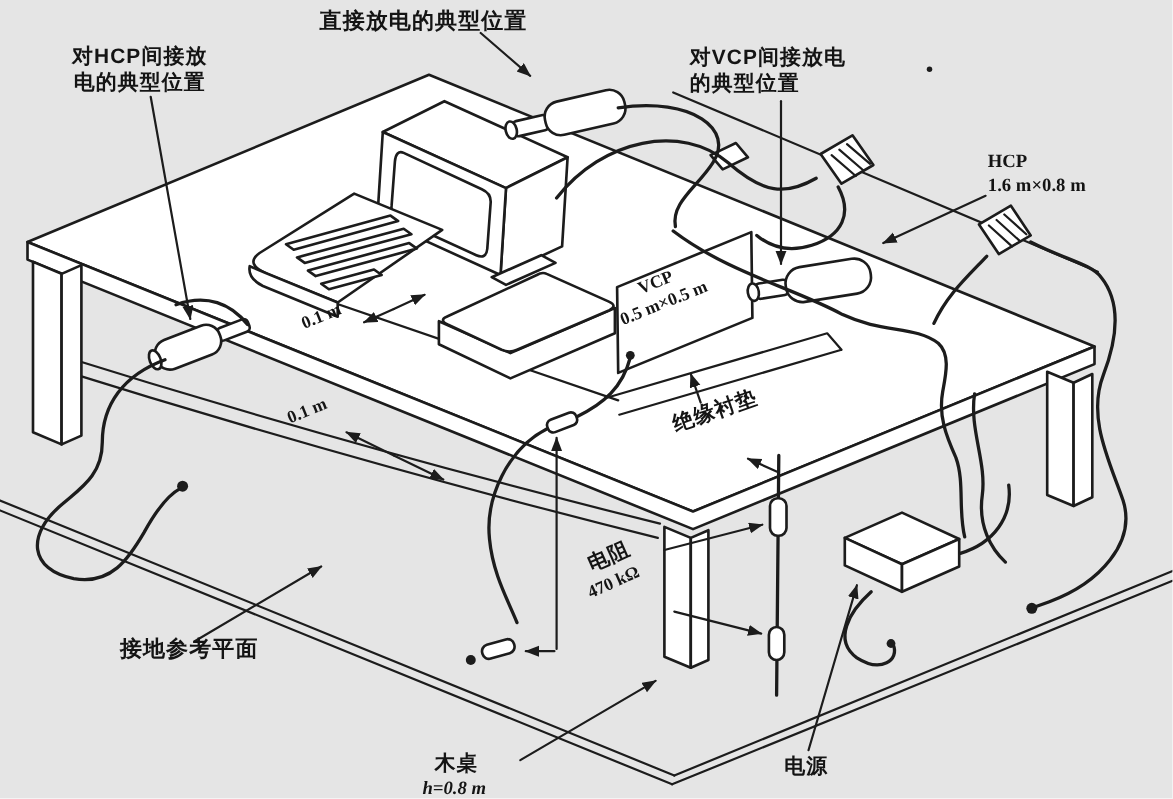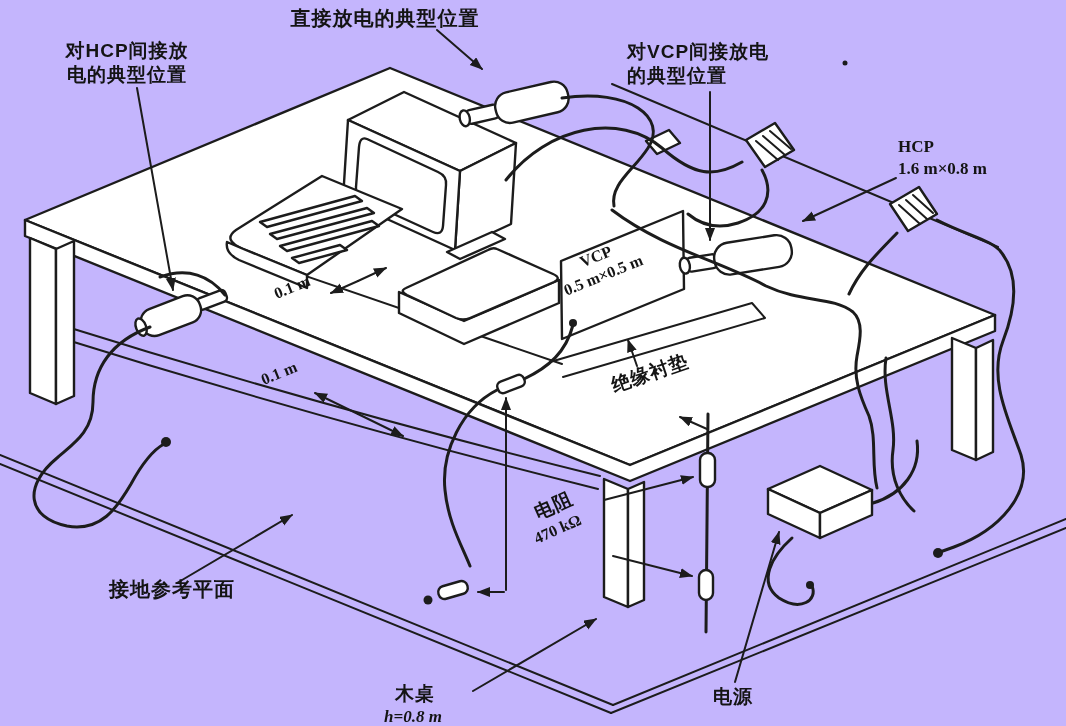--- a/index.html
+++ b/index.html
@@ -1,16 +1,16 @@
 <!DOCTYPE html>
 <html><head>
 <meta charset="utf-8">
 <style>
   html,body{margin:0;padding:0;background:#ffffff;}
-  .stage{position:relative;width:1066px;height:726px;background:#c4b5fd;overflow:hidden;
+  .stage{position:relative;width:1066px;height:726px;background:#e5e5e5;overflow:hidden;
          font-family:"Liberation Serif","DejaVu Serif",serif;}
   svg{display:block}
   .ln{fill:none;stroke:#1c1c1c;stroke-width:2.4;stroke-linecap:round;stroke-linejoin:round;}
   .thin{stroke-width:2;}
   .cable{fill:none;stroke:#1c1c1c;stroke-width:3;stroke-linecap:round;stroke-linejoin:round;}
   .solid{fill:#ffffff;stroke:#1c1c1c;stroke-width:2.4;stroke-linejoin:round;}
   .leader{fill:none;stroke:#1c1c1c;stroke-width:2;stroke-linecap:round;}
   .dot{fill:#1c1c1c;stroke:none;}
   text{fill:#141414;font-weight:bold;}
   .zh{font-size:19px;letter-spacing:1px;font-family:"Liberation Sans","DejaVu Sans",sans-serif;}

